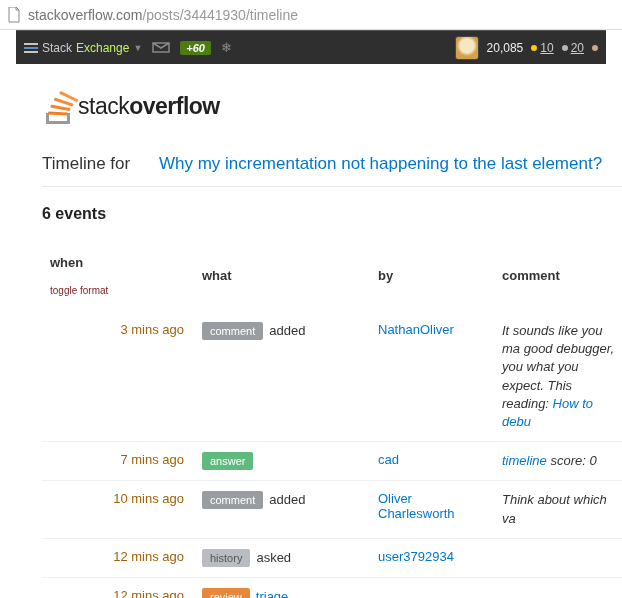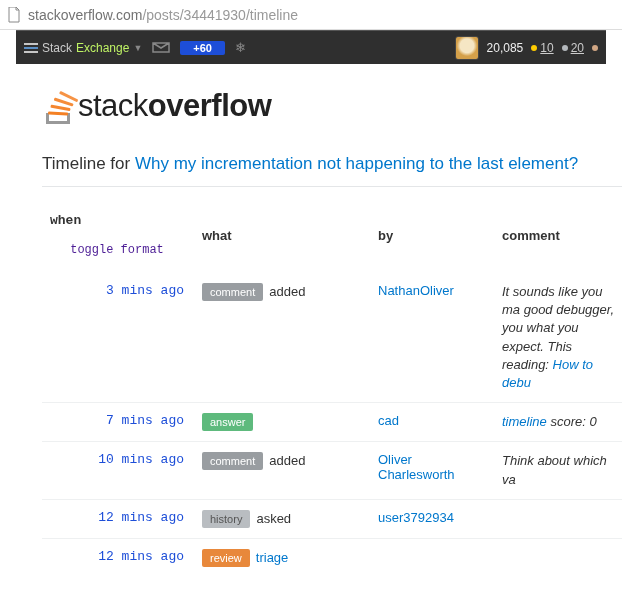--- a/index.html
+++ b/index.html
@@ -18,21 +18,21 @@
     .se-logo { display: flex; align-items: center; gap: 4px; color: #ccc; cursor: pointer; }
     .se-logo .bars { width: 14px; display: flex; flex-direction: column; gap: 2px; }
     .se-logo .bars span { display:block; height: 2px; background: #5b8fc5; }
     .se-logo .bars span:nth-child(1){ background:#c6c6c6;}
     .se-logo .bars span:nth-child(2){ background:#5b8fc5;}
     .se-logo .bars span:nth-child(3){ background:#c6c6c6;}
     .se-stack { color: #ccc; }
     .se-exchange { color: #bef264; font-weight: normal; }
     .chev { font-size: 9px; color: #888; }
     .inbox-icon { color: #888; font-size: 14px; }
-    .rep-badge { background: #1d4ed8; color: #fff; font-weight: bold; padding: 1px 13px; border-radius: 2px; font-size: 11px; }
+    .rep-badge { background: #4d7c0f; color: #fff; font-weight: bold; padding: 1px 6px; border-radius: 2px; font-size: 11px; font-style: italic; }
     .snow { color: #888; font-size: 13px; }
     .topbar-spacer { flex: 1; }
     .topbar-right { display: flex; align-items: center; gap: 8px; }
     .avatar { width: 24px; height: 24px; border-radius: 3px; background: radial-gradient(circle at 50% 40%, #f5e6c4 40%, #d4a04a 60%); border:1px solid #444;}
     .rep { color: #eee; font-size: 12px; }
     .badge-dot { width: 6px; height: 6px; border-radius: 50%; display: inline-block; }
     .gold { background: #ffcc01; }
     .silver { background: #b4b8bc; }
     .bronze { background: #d1a684; }
     .badge-count { color: #ccc; font-size: 12px; text-decoration: underline; }
@@ -42,42 +42,42 @@
     .content { padding: 24px 0 0 42px; }
     .so-logo { display: flex; align-items: center; gap: 4px; margin-bottom: 30px; }
     .so-logo-icon { width: 32px; height: 36px; display:flex; align-items:flex-end; justify-content:center; position: relative; }
     .so-tray { width: 24px; height: 11px; border: 3px solid #999; border-top: none; }
     .so-stack-lines { position: absolute; bottom: 8px; left: 6px; display:flex; flex-direction:column; gap:1px; }
     .so-stack-lines span { display:block; width: 20px; height: 3px; background:#f48024; border-radius:1px; }
     .so-stack-lines span:nth-child(1){ transform: rotate(26deg) translateY(-10px) translateX(7px); opacity:.85; }
     .so-stack-lines span:nth-child(2){ transform: rotate(18deg) translateY(-6px) translateX(4px); opacity:.9; }
     .so-stack-lines span:nth-child(3){ transform: rotate(10deg) translateY(-3px) translateX(2px); opacity:.95; }
     .so-stack-lines span:nth-child(4){ transform: rotate(3deg) translateY(-1px); }
-    .so-text { font-size: 31px; color: #222; letter-spacing: -0.5px; }
+    .so-text { font-size: 23px; color: #222; letter-spacing: -0.5px; }
     .so-text .bold { font-weight: bold; }
     .quest-btn { float: right; background: #858d93; color: #fff; padding: 10px 14px; font-size: 14px; margin-top: -48px; margin-right: 0; cursor: pointer; }
     
     .timeline-header { font-size: 17px; color: #333; margin-bottom: 12px; }
-    .timeline-header a { color: #0077cc; text-decoration: none; }
+    .timeline-header a { color: #0077cc; text-decoration: none; margin-left: 24px; }
     
     hr.div { border: none; border-top: 1px solid #e4e6e8; margin: 6px 0 18px 0; }
     
     .events-count { font-size: 16px; font-weight: bold; color: #222; margin-bottom: 24px; }
     
     table.timeline { width: 100%; border-collapse: collapse; font-size: 13px; }
     table.timeline th { text-align: left; font-weight: bold; color: #333; padding: 8px 6px 16px 6px; font-size: 13px; }
     table.timeline td { padding: 10px 6px; border-top: 1px solid #eef0f1; vertical-align: top; color: #333; }
     table.timeline tr:first-child td { border-top: none; }
-    .col-when { width: 154px; text-align: right; padding-right: 12px !important; font-family: Liberation Mono, monospace; }
+    .col-when { width: 154px; text-align: right; padding-right: 12px !important; }
     .col-what { width: 176px; }
     .col-by { width: 124px; }
     th.col-when { text-align: left; padding-left: 8px !important; }
     
-    .toggle-format { color: #4c1d95; font-weight: normal; font-size: 12px; cursor: pointer; text-align: center; display: block; }
-    .time-link { color: #1d4ed8; cursor: pointer; text-align: right; }
+    .toggle-format { color: #7f1d1d; font-weight: normal; font-size: 10px; cursor: pointer; text-align: left; display: block; }
+    .time-link { color: #a16207; cursor: pointer; text-align: right; }
     .user-link { color: #0077cc; cursor: pointer; }
     .action-link { color: #0077cc; cursor: pointer; }
     
     .tag { display: inline-block; padding: 3px 8px; border-radius: 2px; color: #fff; font-size: 11px; font-weight: normal; margin-right: 6px; }
     .tag-comment { background: #999da1; }
     .tag-answer { background: #5eba7d; }
     .tag-history { background: #b9bdc1; color: #555; }
     .tag-review { background: #e8883b; }
     
     .comment-text { color: #333; font-size: 13px; line-height: 1.4; font-style: italic; }
@@ -160,20 +160,21 @@
         <span>stack</span><span class="bold">overflow</span>
       </div>
     </div>
   </div>
 
   <div class="timeline-header">
     <span>Timeline for </span><a>Why my incrementation not happening to the last element?</a>
   </div>
   <hr class="div">
 
+  <div class="events-count">6 events</div>
 
   <table class="timeline">
     <thead>
       <tr>
         <th class="col-when">
           <span>when</span><br><br>
           <span class="toggle-format">toggle format</span>
         </th>
         <th class="col-what">what</th>
         <th class="col-by">by</th>

